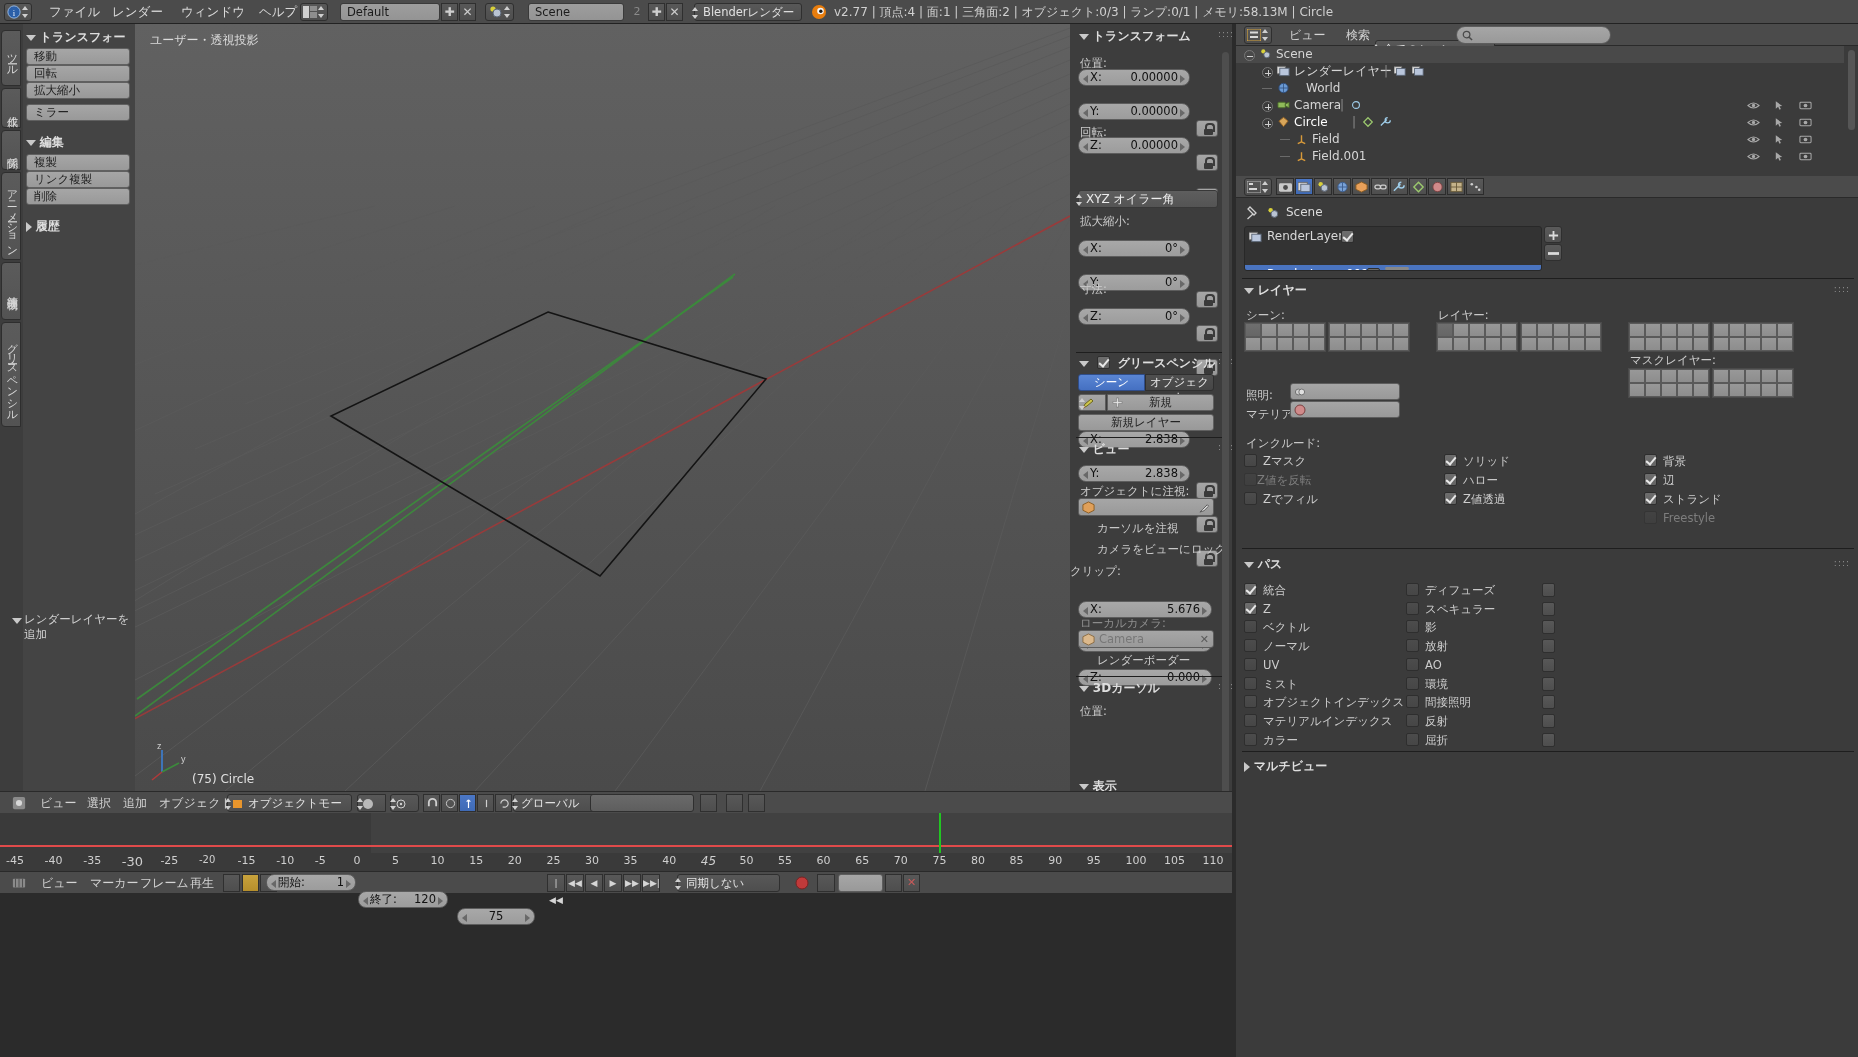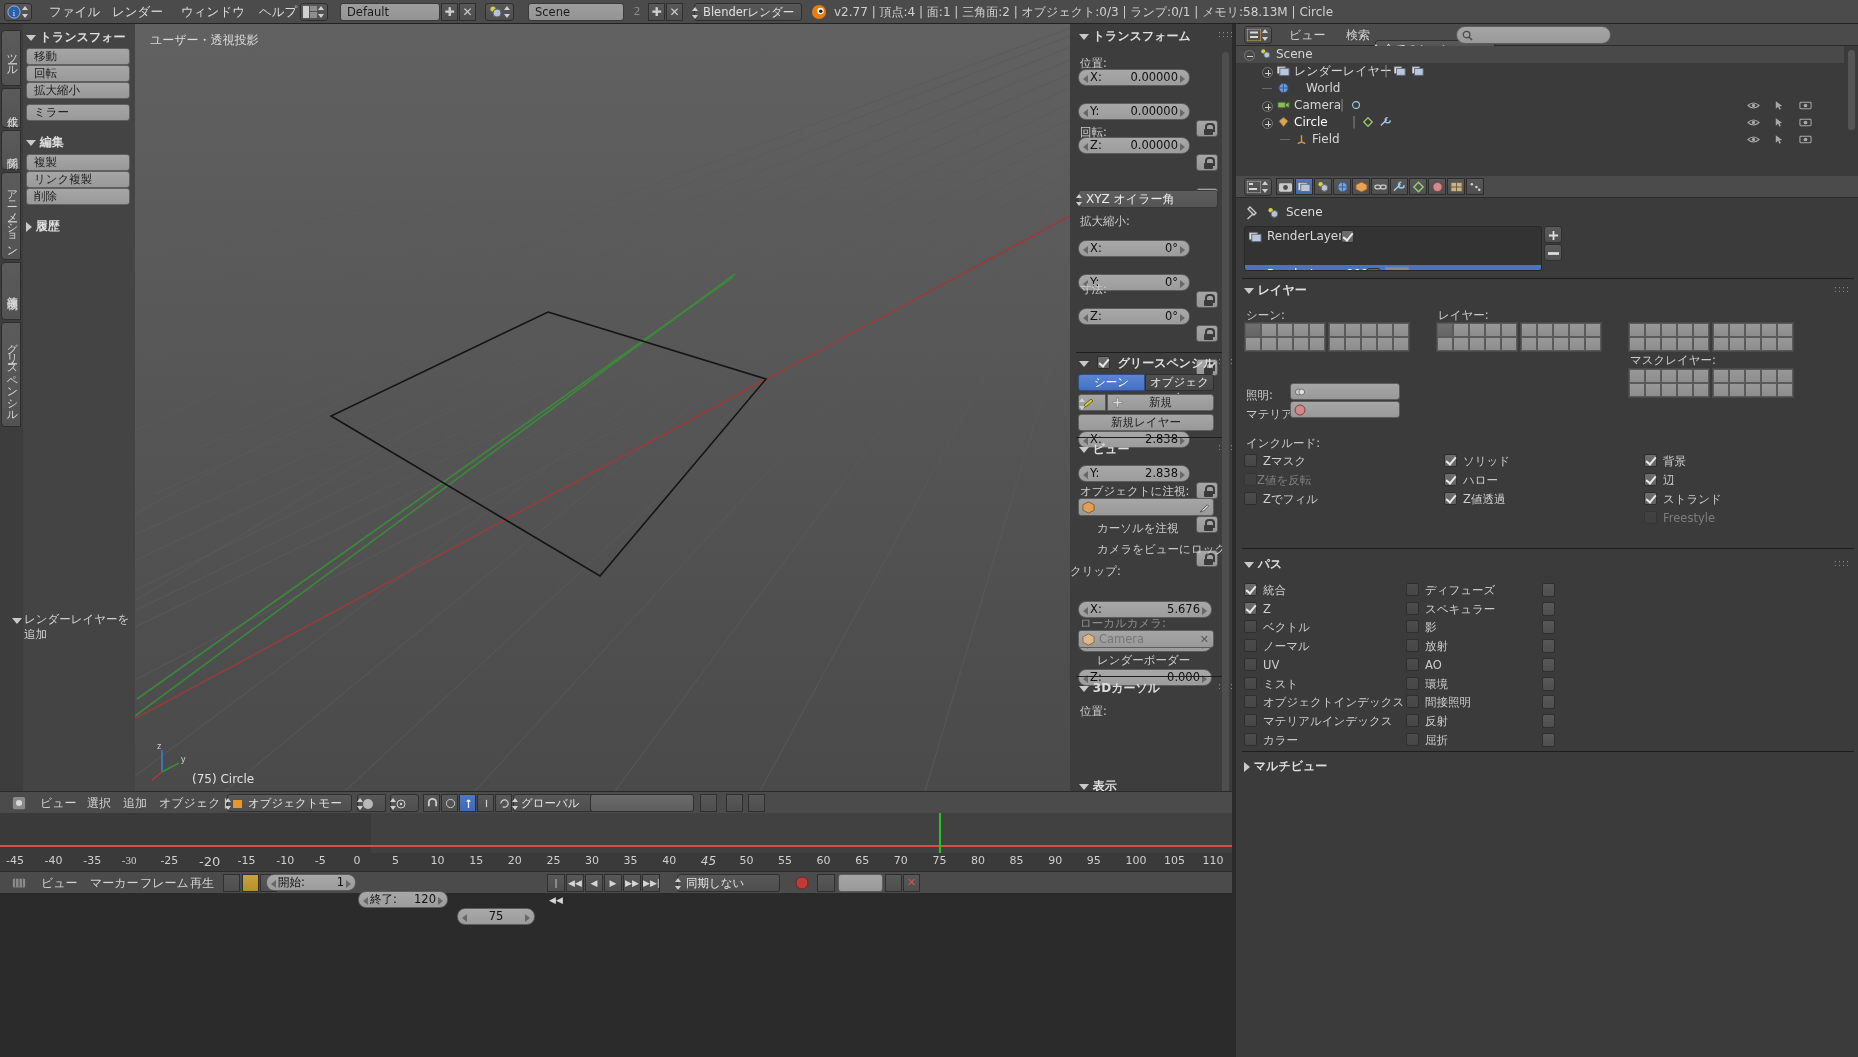--- a/index.html
+++ b/index.html
@@ -491,23 +491,23 @@
 <div id="timeline" class="abs">
   <div class="abs" style="left:0;top:0;width:1232px;height:40px;background:#3a3a3a;"></div>
   <div class="abs" style="left:371px;top:0;width:861px;height:40px;background:#414141;"></div>
   <div class="abs" style="left:0;top:32px;width:1232px;height:2px;background:#e04a4a;"></div>
   <div class="abs" style="left:939px;top:0;width:2px;height:58px;background:#22c522;"></div>
   <div class="abs" style="left:0;top:40px;width:1232px;height:18px;background:#3a3a3a;"></div>
   <div class="abs" id="tl-ticks" style="left:0;top:40px;width:1232px;height:18px;">
       <span class="abs" style="left: 6px; top: 1px; font-size: 11px; color: rgb(207, 207, 207);">-45</span>
       <span class="abs" style="left: 44.6px; top: 1px; font-size: 11px; color: rgb(207, 207, 207);">-40</span>
       <span class="abs" style="left: 83.2px; top: 1px; font-size: 11px; color: rgb(207, 207, 207);">-35</span>
-      <span class="abs" style="left: 121.8px; top: 1px; font-size: 11px; color: rgb(207, 207, 207); font-family: Liberation Serif, serif;">-30</span>
+      <span class="abs" style="left: 121.8px; top: 1px; font-size: 13px; color: rgb(207, 207, 207);">-30</span>
       <span class="abs" style="left: 160.4px; top: 1px; font-size: 11px; color: rgb(207, 207, 207);">-25</span>
-      <span class="abs" style="left: 199px; top: 1px; font-size: 13px; color: rgb(207, 207, 207);">-20</span>
+      <span class="abs" style="left: 199px; top: 1px; font-size: 10px; color: rgb(207, 207, 207);">-20</span>
       <span class="abs" style="left: 237.6px; top: 1px; font-size: 11px; color: rgb(207, 207, 207);">-15</span>
       <span class="abs" style="left: 276.2px; top: 1px; font-size: 11px; color: rgb(207, 207, 207);">-10</span>
       <span class="abs" style="left: 314.8px; top: 1px; font-size: 11px; color: rgb(207, 207, 207);">-5</span>
       <span class="abs" style="left: 353.4px; top: 1px; font-size: 11px; color: rgb(207, 207, 207);">0</span>
       <span class="abs" style="left: 392px; top: 1px; font-size: 11px; color: rgb(207, 207, 207);">5</span>
       <span class="abs" style="left: 430.6px; top: 1px; font-size: 11px; color: rgb(207, 207, 207);">10</span>
       <span class="abs" style="left: 469.2px; top: 1px; font-size: 11px; color: rgb(207, 207, 207);">15</span>
       <span class="abs" style="left: 507.8px; top: 1px; font-size: 11px; color: rgb(207, 207, 207);">20</span>
       <span class="abs" style="left: 546.4px; top: 1px; font-size: 11px; color: rgb(207, 207, 207);">25</span>
       <span class="abs" style="left: 585px; top: 1px; font-size: 11px; color: rgb(207, 207, 207);">30</span>
@@ -692,20 +692,38 @@
             <circle cx="7" cy="5.5" r="1.8" fill="#a8a8a8"></circle>
           </svg></span>
         <span class="abs" style="right:58px;top:2px;"><svg width="13" height="11" viewBox="0 0 14 11">
             <path d="M3 1 L3 9 L5.5 6.8 L7 10 L8.5 9.2 L7 6.2 L10 6 Z" fill="#a8a8a8"></path>
           </svg></span>
         <span class="abs" style="right:32px;top:2px;"><svg width="13" height="11" viewBox="0 0 14 11">
             <rect x="1" y="2" width="12" height="7" rx="1" fill="none" stroke="#a8a8a8" stroke-width="1.1"></rect>
             <circle cx="7" cy="5.5" r="2" fill="#a8a8a8"></circle>
           </svg></span>
       </div>
+      <div class="olrow" style="position: absolute; left: 0px; top: 102px; width: 608px;">
+        <span class="abs" style="left:44px;top:8px;width:10px;height:1px;background:#6a6a6a;"></span>
+        <span class="abs" style="left:59px;top:2px;"><svg width="13" height="12" viewBox="0 0 14 12">
+            <path d="M7 2 V9 M7 9 L3 11 M7 9 L11 11" stroke="#d89a3a" stroke-width="1.5" fill="none"></path>
+          </svg></span>
+        <span class="abs" style="left:76px;top:0;line-height:17px;">Field.001</span>
+        <span class="abs" style="right:84px;top:2px;"><svg width="13" height="11" viewBox="0 0 14 11">
+            <path d="M1 5.5 Q7 0 13 5.5 Q7 11 1 5.5Z" fill="none" stroke="#a8a8a8" stroke-width="1.1"></path>
+            <circle cx="7" cy="5.5" r="1.8" fill="#a8a8a8"></circle>
+          </svg></span>
+        <span class="abs" style="right:58px;top:2px;"><svg width="13" height="11" viewBox="0 0 14 11">
+            <path d="M3 1 L3 9 L5.5 6.8 L7 10 L8.5 9.2 L7 6.2 L10 6 Z" fill="#a8a8a8"></path>
+          </svg></span>
+        <span class="abs" style="right:32px;top:2px;"><svg width="13" height="11" viewBox="0 0 14 11">
+            <rect x="1" y="2" width="12" height="7" rx="1" fill="none" stroke="#a8a8a8" stroke-width="1.1"></rect>
+            <circle cx="7" cy="5.5" r="2" fill="#a8a8a8"></circle>
+          </svg></span>
+      </div>
     </div>
   <div class="abs" style="left:612px;top:26px;width:7px;height:80px;background:#565656;border-radius:4px;"></div>
 </div>
 
 <div id="rprops" class="abs">
   <div class="abs" style="left:0;top:0;width:622px;height:22px;background:#4b4b4b;border-bottom:1px solid #2a2a2a;">
     <div class="abs" style="left:8px;top:2px;">
       <span class="icon-box" style="height:18px;">
         <svg width="14" height="12" viewBox="0 0 14 12">
             <rect x="0" y="0" width="14" height="12" rx="1" fill="none" stroke="#b9b9b9"></rect>

